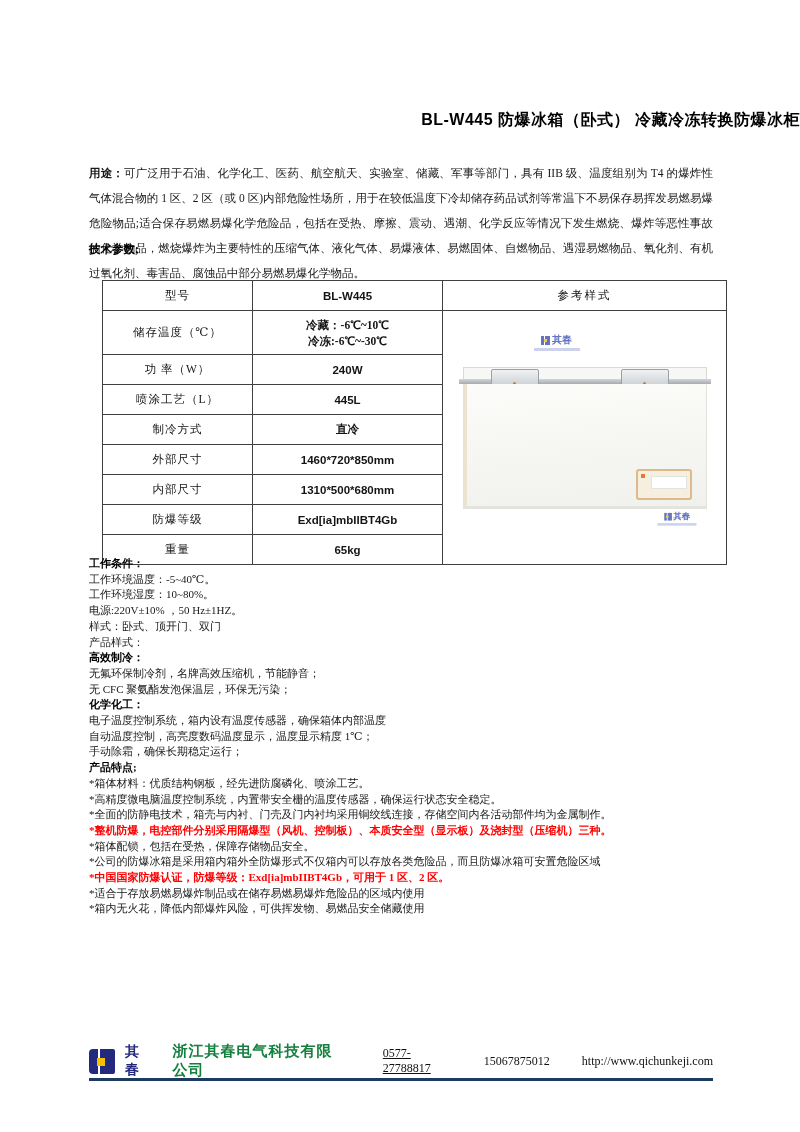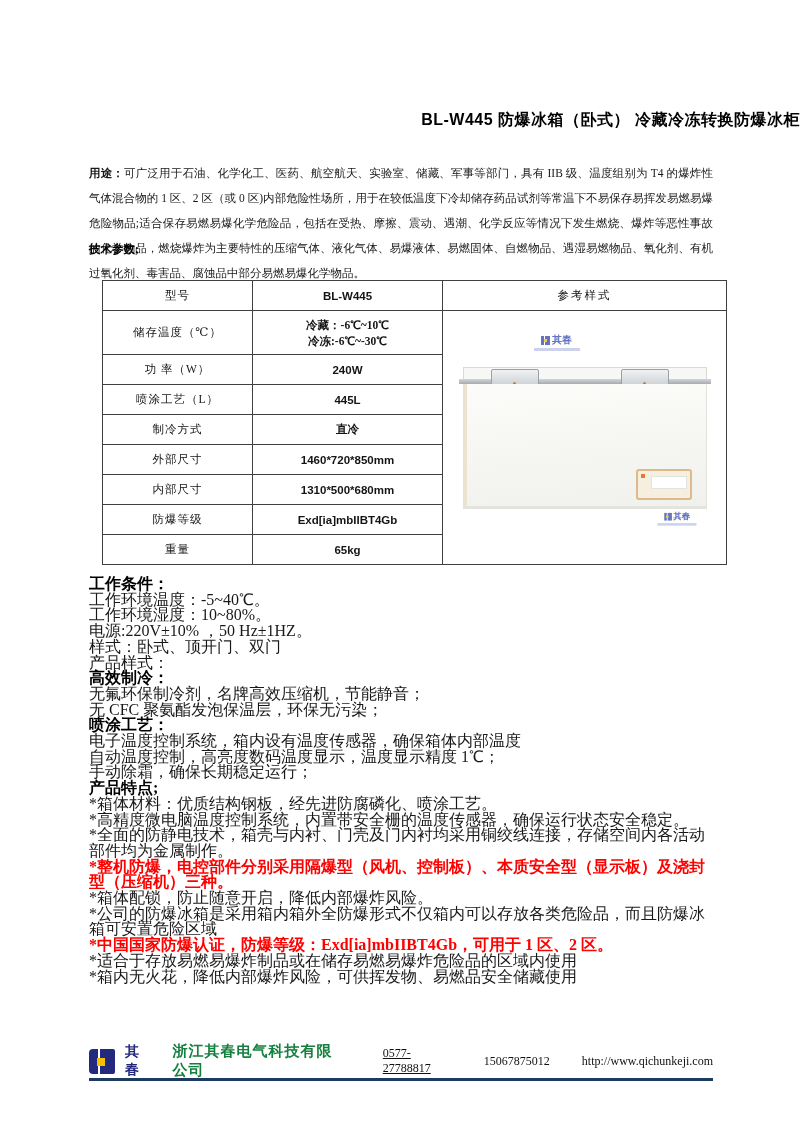--- a/index.html
+++ b/index.html
@@ -66,22 +66,22 @@
     box-shadow:inset 3px 0 0 #ece2d0, inset 0 -2px 0 #e4e4df;
   }
   .fz-panel {
     position:absolute; right:14px; bottom:8px; width:52px; height:27px;
     border:2px solid #dcba8c; border-radius:3px; background:#f6efdf;
   }
   .fz-panel .plabel { position:absolute; right:3px; top:5px; width:34px; height:11px; background:#ffffff; border:1px solid #e3e3e0; }
   .fz-panel .pdot { position:absolute; left:3px; top:3px; width:4px; height:4px; background:#e07b39; }
   
   .block {
-    position:absolute; top:576px; left:89px; width:624px;
-    font-size:16px; line-height:15.7px; color:#181818;font-family:Liberation Serif, serif;
+    position:absolute; top:556px; left:89px; width:624px;
+    font-size:11px; line-height:15.7px; color:#181818;
   }
   .block .h { font-weight:bold; color:#000; }
   .block .red { color:#ff0000; font-weight:bold; }
   
   .footer {
     position:absolute; left:89px; top:1044px; width:624px; height:34px;
     border-bottom:3px solid #1d3a5f; display:flex; align-items:center;
   }
   .logo { position:relative; width:30px; height:27px; margin-right:6px; flex:none; }
   .logo .b1 { position:absolute; left:0; top:1px; width:9px; height:25px; background:#232a7e; border-radius:4px 0 0 4px; }
@@ -200,30 +200,30 @@
   <div class="block">
     <div class="h">工作条件：</div>
     <div>工作环境温度：-5~40℃。</div>
     <div>工作环境湿度：10~80%。</div>
     <div>电源:220V±10% ，50 Hz±1HZ。</div>
     <div>样式：卧式、顶开门、双门</div>
     <div>产品样式：</div>
     <div class="h">高效制冷：</div>
     <div>无氟环保制冷剂，名牌高效压缩机，节能静音；</div>
     <div>无 CFC 聚氨酯发泡保温层，环保无污染；</div>
-    <div class="h">喷涂工艺：</div>
+    <div class="h">化学化工：</div>
     <div>电子温度控制系统，箱内设有温度传感器，确保箱体内部温度</div>
     <div>自动温度控制，高亮度数码温度显示，温度显示精度 1℃；</div>
     <div>手动除霜，确保长期稳定运行；</div>
     <div class="h">产品特点;</div>
     <div>*箱体材料：优质结构钢板，经先进防腐磷化、喷涂工艺。</div>
     <div>*高精度微电脑温度控制系统，内置带安全栅的温度传感器，确保运行状态安全稳定。</div>
     <div>*全面的防静电技术，箱壳与内衬、门壳及门内衬均采用铜绞线连接，存储空间内各活动部件均为金属制作。</div>
     <div class="red">*整机防爆，电控部件分别采用隔爆型（风机、控制板）、本质安全型（显示板）及浇封型（压缩机）三种。</div>
-    <div>*箱体配锁，防止随意开启，降低内部爆炸风险。</div>
+    <div>*箱体配锁，包括在受热，保障存储物品安全。</div>
     <div>*公司的防爆冰箱是采用箱内箱外全防爆形式不仅箱内可以存放各类危险品，而且防爆冰箱可安置危险区域</div>
     <div class="red">*中国国家防爆认证，防爆等级：Exd[ia]mbIIBT4Gb，可用于 1 区、2 区。</div>
     <div>*适合于存放易燃易爆炸制品或在储存易燃易爆炸危险品的区域内使用</div>
     <div>*箱内无火花，降低内部爆炸风险，可供挥发物、易燃品安全储藏使用</div>
   </div>
 
   <div class="footer">
     <div class="logo">
       <span class="b1"></span>
         <span class="b2"></span>

